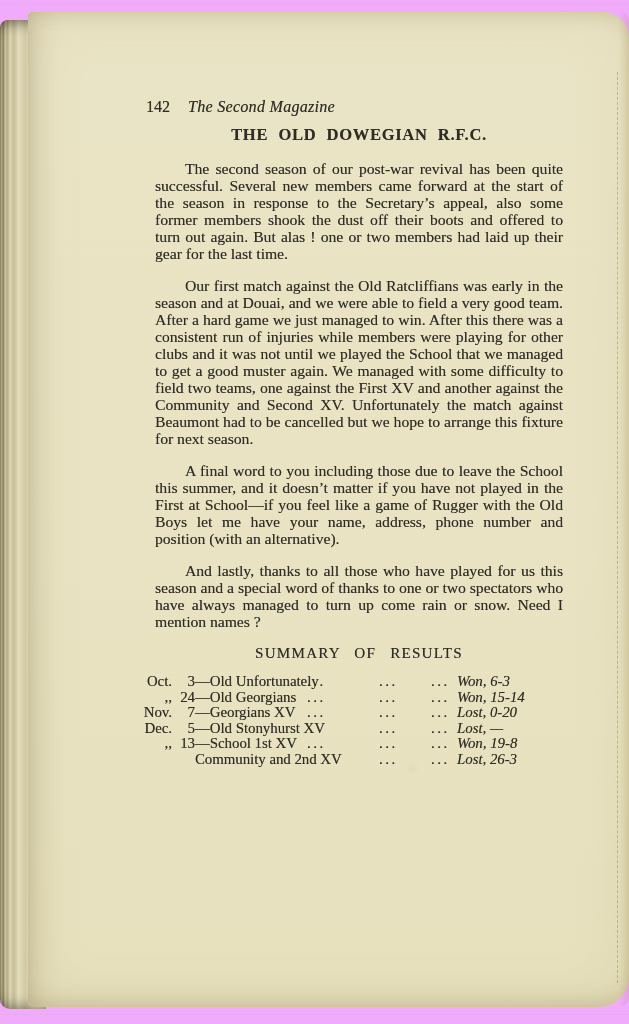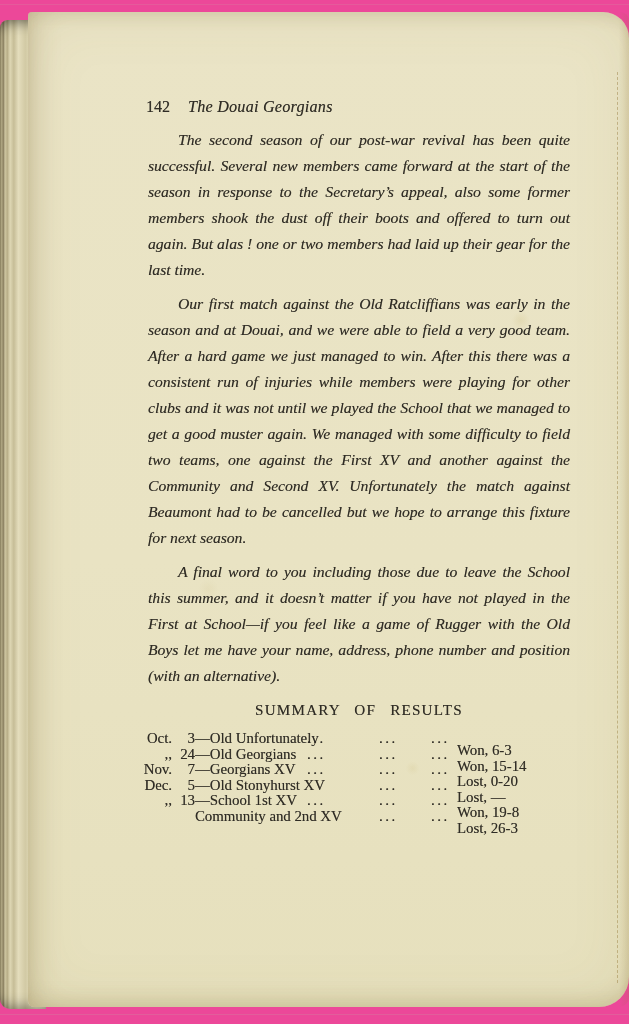--- a/index.html
+++ b/index.html
@@ -1,18 +1,18 @@
 <!DOCTYPE html>
 <html><head>
 <meta charset="utf-8">
 <style>
   html,body { margin:0; padding:0; background:#000; }
   .book {
     position:relative; width:629px; height:1024px; overflow:hidden;
-    background:#ec4899;
+    background:#f0abfc;
     font-family:"Liberation Serif", serif;
   }
   .book-scratch-top {
     position:absolute; top:4px; left:0; right:0; height:1px;
     background:rgba(190,185,165,.16);
   }
   .book-scratch-bottom {
     position:absolute; bottom:9px; left:0; right:0; height:1px;
     background:rgba(190,185,165,.20);
   }
@@ -53,60 +53,62 @@
     text-shadow:0.2px 0.2px 0.3px rgba(40,36,28,.5);
   }
   .page-header { display:flex; align-items:baseline; font-size:16px; padding-left:6px; }
   .magazine-title { font-style:italic; margin-left:18px; letter-spacing:.3px; }
   .article-title {
     text-align:center; font-weight:bold; font-size:16.5px;
     letter-spacing:.7px; word-spacing:5.5px; margin-top:9px;
   }
   .body-text { margin-top:11px; }
   .body-text p {
-    margin:8px; text-indent:30px; text-align:justify;
-    font-size:15.6px; line-height:26px;font-style:italic;
+    margin:15px; text-indent:30px; text-align:justify;
+    font-size:15.6px; line-height:17px;
   }
   .results-heading {
     text-align:center; font-size:15px; letter-spacing:1.3px;
     word-spacing:9px; margin-top:13px;
   }
   .results-table { position:relative; margin-top:12px; margin-left:-5px; font-size:14.8px; }
   .result-row { position:relative; display:flex; line-height:15.6px; white-space:pre; }
   .col-month { width:37px; text-align:right; flex:none; }
   .col-day { width:23px; text-align:right; flex:none; }
   .col-name { flex:none; }
   .dots { position:absolute; top:0; letter-spacing:2.5px; }
-  .col-result { position:absolute; top:12px; left:322px; }
+  .col-result { position:absolute; top:0; left:322px;font-style:italic; }
 </style>
 </head>
 <body>
 
 <div class="book">
   <div class="book-scratch-top"></div>
   <div class="book-scratch-bottom"></div>
 
   <div class="page-stack"></div>
 
   <div class="page">
     <div class="crease"></div>
     <div class="edge-shade"></div>
 
     <div class="content">
 
       <div class="page-header">
         <span class="page-number">142</span>
-        <span class="magazine-title">The Douai Georgians</span>
+        <span class="magazine-title">The Second Magazine</span>
       </div>
 
+      <div class="article-title">THE OLD DOWEGIAN R.F.C.</div>
 
       <div class="body-text">
         <p>The second season of our post-war revival has been quite successful.  Several new members came forward at the start of the season in response to the Secretary’s appeal, also some former members shook the dust off their boots and offered to turn out again.  But alas ! one or two members had laid up their gear for the last time.</p>
         <p>Our first match against the Old Ratcliffians was early in the season and at Douai, and we were able to field a very good team.  After a hard game we just managed to win.  After this there was a consistent run of injuries while members were playing for other clubs and it was not until we played the School that we managed to get a good muster again.  We managed with some difficulty to field two teams, one against the First XV and another against the Community and Second XV.  Unfortunately the match against Beaumont had to be cancelled but we hope to arrange this fixture for next season.</p>
         <p>A final word to you including those due to leave the School this summer, and it doesn’t matter if you have not played in the First at School—if you feel like a game of Rugger with the Old Boys let me have your name, address, phone number and position (with an alternative).</p>
+        <p>And lastly, thanks to all those who have played for us this season and a special word of thanks to one or two spectators who have always managed to turn up come rain or snow.   Need I mention names ?</p>
       </div>
 
       <div class="results-heading">SUMMARY OF RESULTS</div>
 
       <div class="results-table">
           <div class="result-row"><span class="col-month">Oct.</span><span class="col-day">3</span><span class="col-name">—Old Unfortunately</span><span class="dots" style="left: 172px;">...</span><span class="dots" style="left: 244px;">...</span><span class="dots" style="left: 296px;">...</span><span class="col-result">Won, 6-3</span></div>
           <div class="result-row"><span class="col-month">,,</span><span class="col-day">24</span><span class="col-name">—Old Georgians</span><span class="dots" style="left: 172px;">...</span><span class="dots" style="left: 244px;">...</span><span class="dots" style="left: 296px;">...</span><span class="col-result">Won, 15-14</span></div>
           <div class="result-row"><span class="col-month">Nov.</span><span class="col-day">7</span><span class="col-name">—Georgians XV</span><span class="dots" style="left: 172px;">...</span><span class="dots" style="left: 244px;">...</span><span class="dots" style="left: 296px;">...</span><span class="col-result">Lost, 0-20</span></div>
           <div class="result-row"><span class="col-month">Dec.</span><span class="col-day">5</span><span class="col-name">—Old Stonyhurst XV</span><span class="dots" style="left: 244px;">...</span><span class="dots" style="left: 296px;">...</span><span class="col-result">Lost, —</span></div>
           <div class="result-row"><span class="col-month">,,</span><span class="col-day">13</span><span class="col-name">—School 1st XV</span><span class="dots" style="left: 172px;">...</span><span class="dots" style="left: 244px;">...</span><span class="dots" style="left: 296px;">...</span><span class="col-result">Won, 19-8</span></div>

